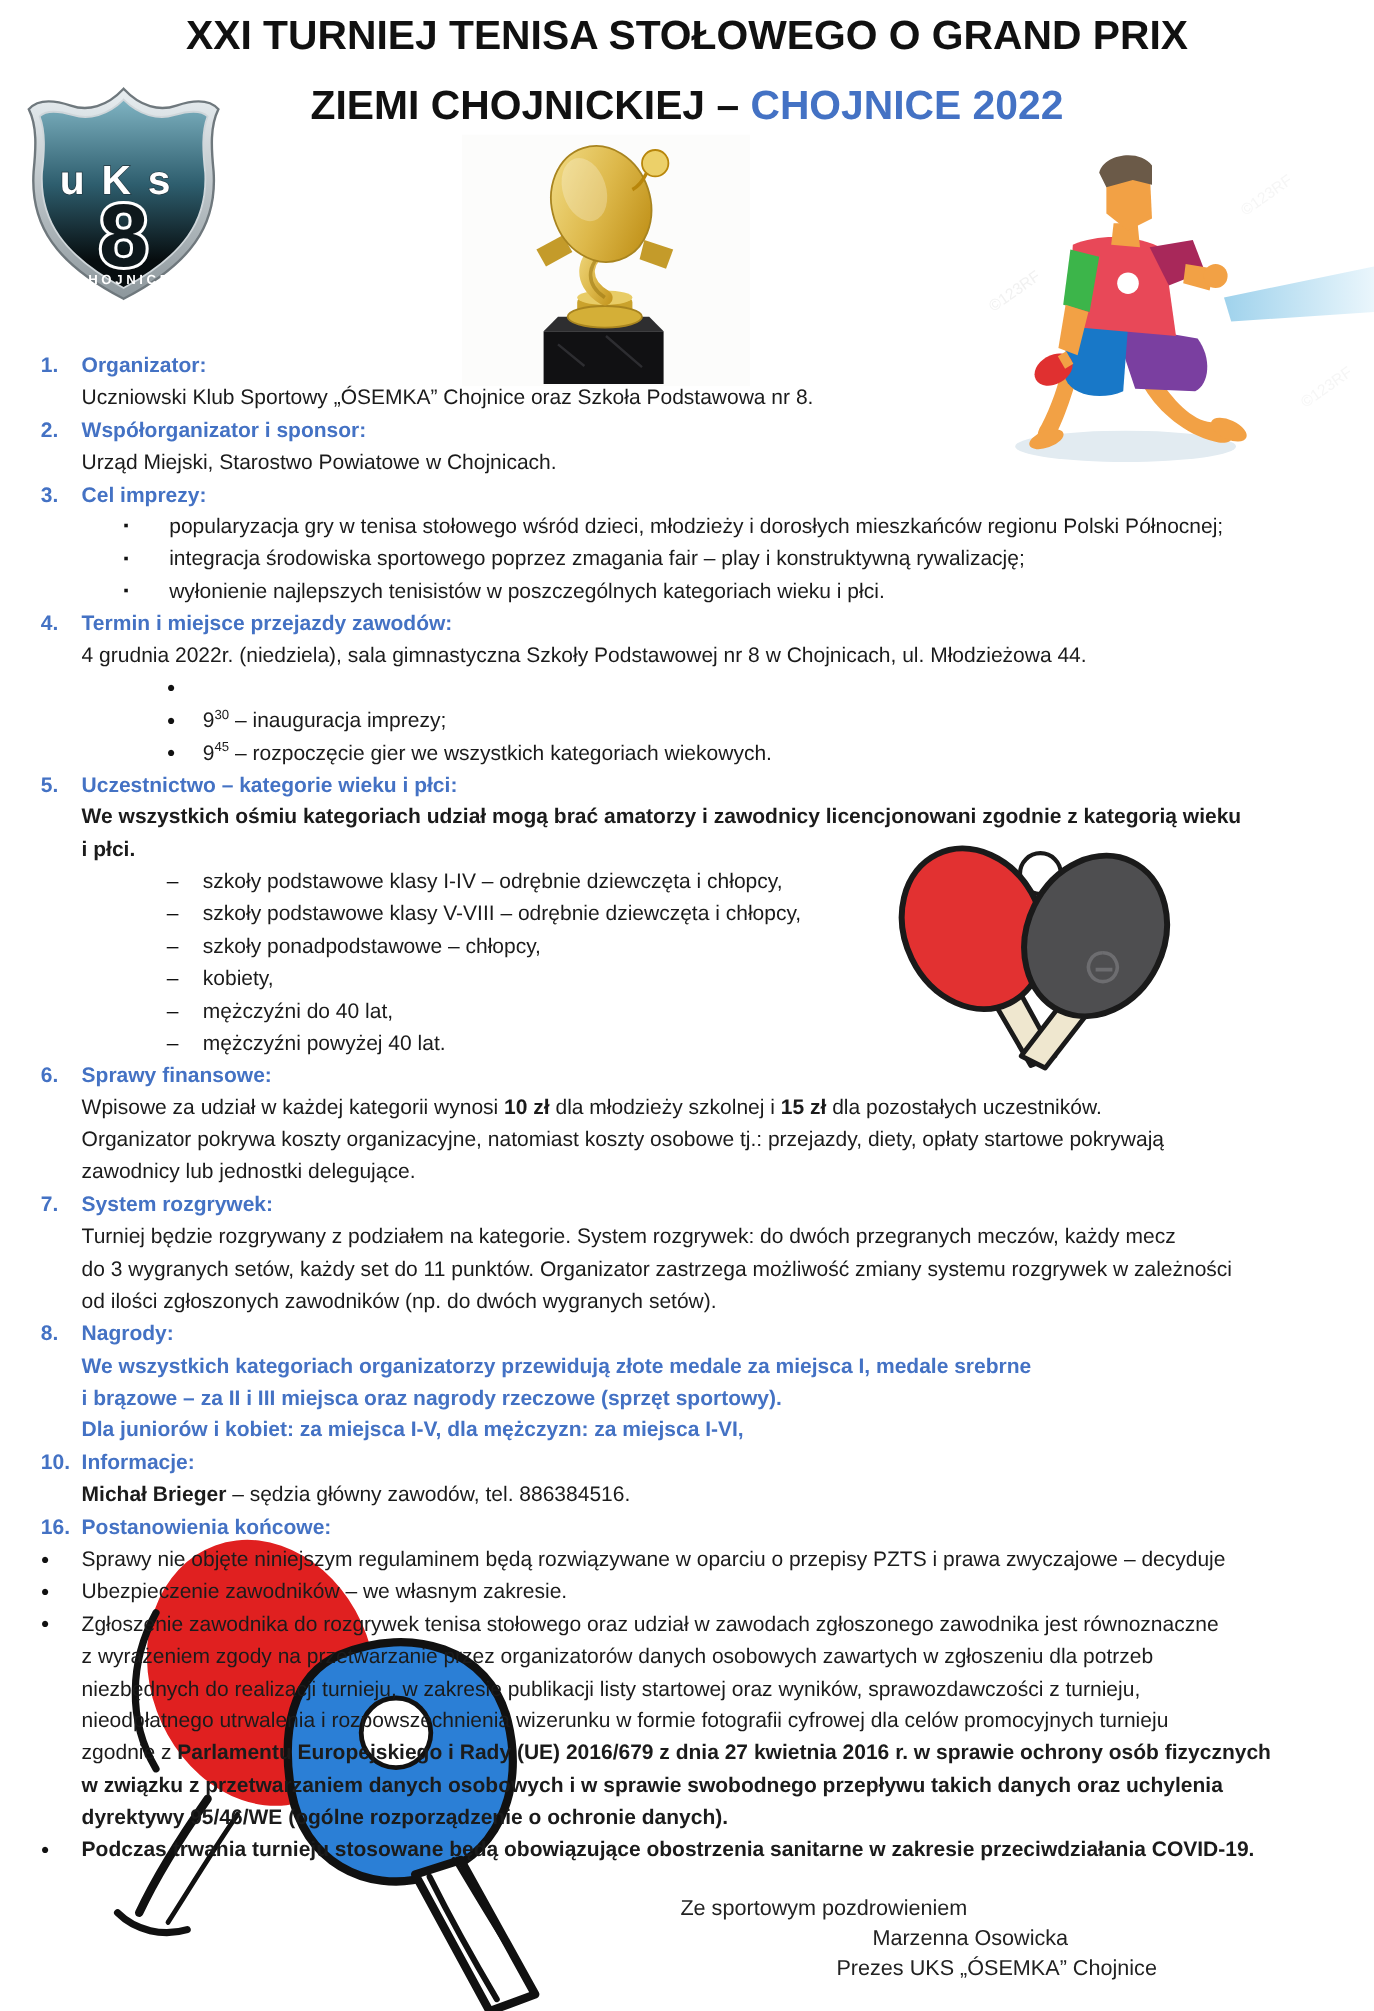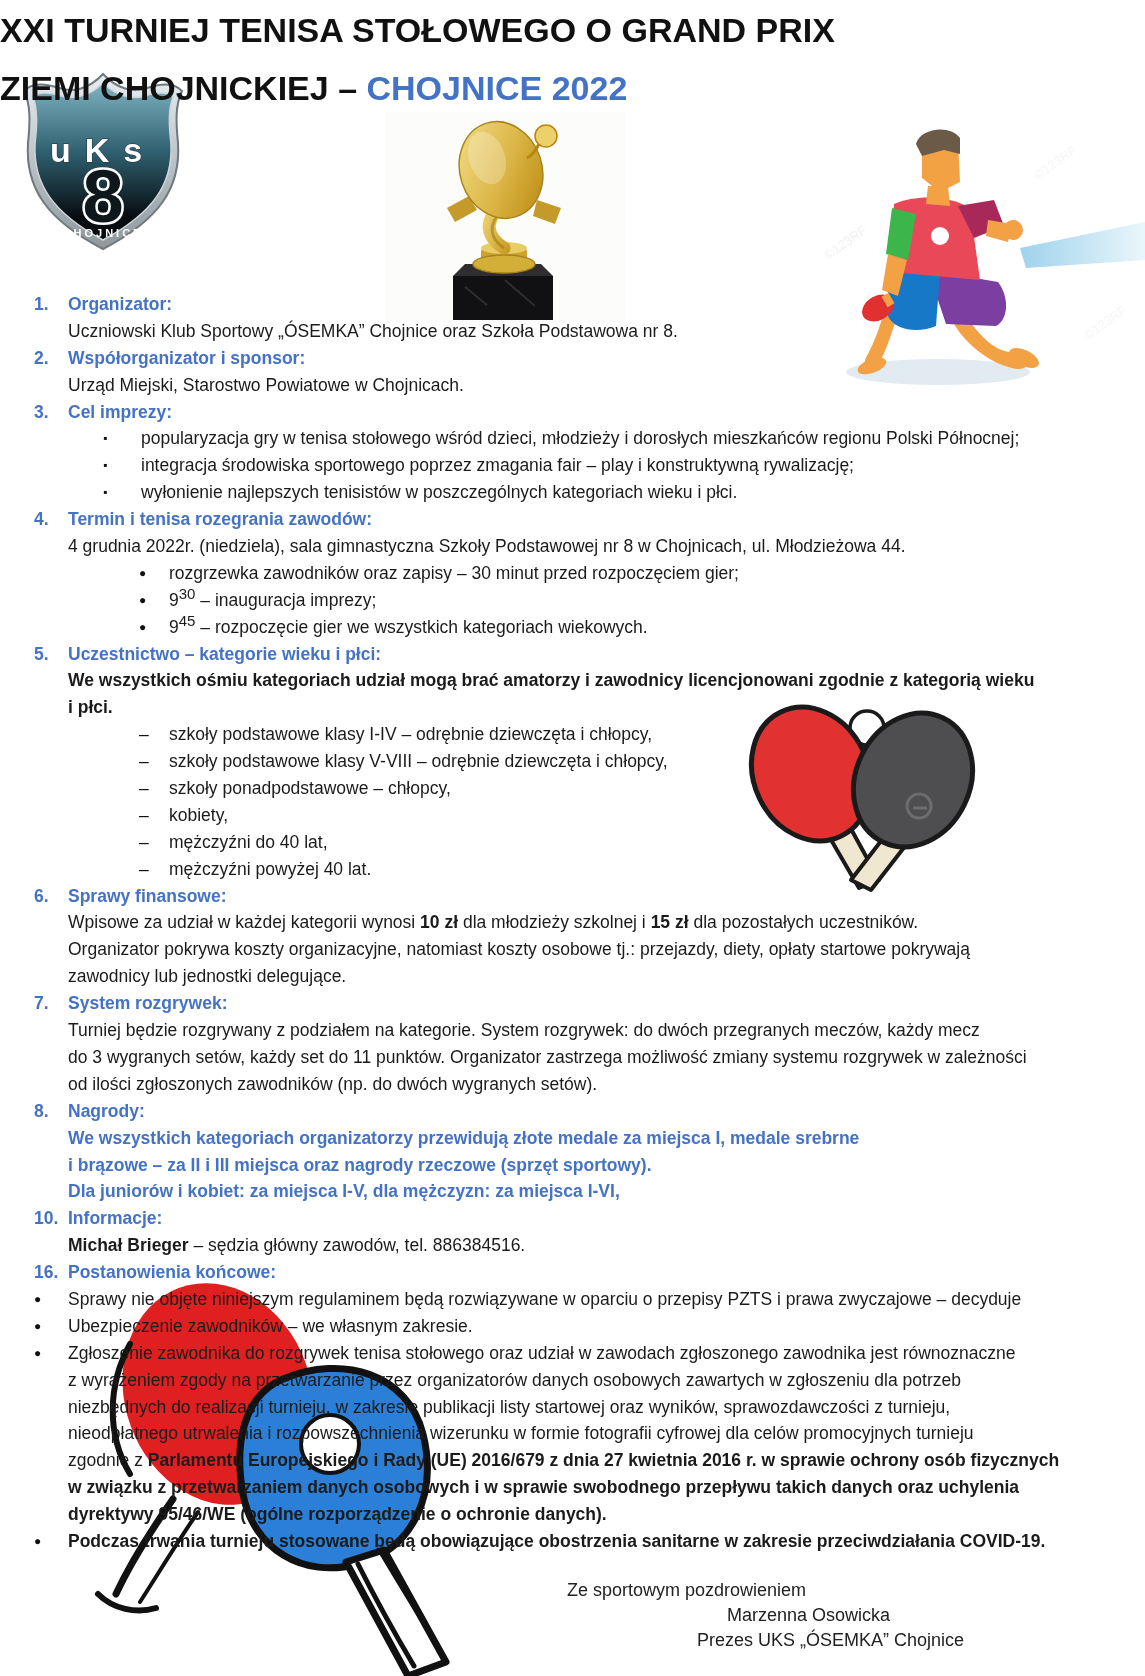--- a/index.html
+++ b/index.html
@@ -1,21 +1,21 @@
 <!DOCTYPE html>
 <html><head>
 <meta charset="utf-8">
 <style>
   :root{ --blue:#4472C4; --ink:#1b1b1b; }
   html,body{margin:0;padding:0;}
   body{font-family:"Liberation Sans",sans-serif;background:#ffffff;}
   .page{position:relative;width:1145px;height:1676px;background:#fff;overflow:hidden;}
 
   
-  .title{position:absolute;left:0;top:8px;width:1145px;text-align:left;z-index:2;}
+  .title{position:absolute;left:0;top:8px;width:1145px;text-align:center;z-index:2;}
   .title-l1{font-size:34px;font-weight:700;color:#111;letter-spacing:0px;line-height:44px;}
   .title-l2{font-size:34px;font-weight:700;color:#111;line-height:44px;margin-top:14px;}
   .title-l2 .blue{color:var(--blue);}
 
   
   .img{position:absolute;}
   .z0{z-index:0;} .z1{z-index:1;}
 
   
   .sections{position:absolute;left:0;top:291px;width:1145px;z-index:2;}
@@ -28,21 +28,21 @@
   .t-rd{margin-left:169px;}
   .t-dash{margin-left:169px;}
   .t-dot{margin-left:68px;}
   .blt{position:absolute;color:#111;}
   .blt-sq{left:103px;font-size:12px;}
   .blt-rd{left:139px;font-size:12px;}
   .blt-dash{left:139px;}
   .blt-dot{left:34px;font-size:12px;}
   .rb{font-weight:700;}
   .rblue{color:var(--blue);}
-  .rsup{vertical-align:super;font-size:15px;line-height:0;}
+  .rsup{vertical-align:super;font-size:11px;line-height:0;}
 
   
   .closing-line{position:absolute;font-size:18px;color:#222;z-index:2;white-space:nowrap;}
   .cl1{left:567px;top:1580px;}
   .cl2{left:727px;top:1605px;}
   .cl3{left:697px;top:1630px;}
 
   .wm{opacity:0.5;}
 </style>
 </head>
@@ -179,23 +179,23 @@
 
   <div class="sections" id="sections-container">
       <div class="row"><span class="num">1.</span><span class="htxt">Organizator:</span></div>
       <div class="row"><span class="t-body" style="display: inline-block;"><span>Uczniowski Klub Sportowy „ÓSEMKA” Chojnice oraz Szkoła Podstawowa nr 8.</span></span></div>
       <div class="row"><span class="num">2.</span><span class="htxt">Współorganizator i sponsor:</span></div>
       <div class="row"><span class="t-body" style="display: inline-block;"><span>Urząd Miejski, Starostwo Powiatowe w Chojnicach.</span></span></div>
       <div class="row"><span class="num">3.</span><span class="htxt">Cel imprezy:</span></div>
       <div class="row"><span class="blt blt-sq">▪</span><span class="t-sq" style="display: inline-block;"><span>popularyzacja gry w tenisa stołowego wśród dzieci, młodzieży i dorosłych mieszkańców regionu Polski Północnej;</span></span></div>
       <div class="row"><span class="blt blt-sq">▪</span><span class="t-sq" style="display: inline-block;"><span>integracja środowiska sportowego poprzez zmagania fair – play i konstruktywną rywalizację;</span></span></div>
       <div class="row"><span class="blt blt-sq">▪</span><span class="t-sq" style="display: inline-block;"><span>wyłonienie najlepszych tenisistów w poszczególnych kategoriach wieku i płci.</span></span></div>
-      <div class="row"><span class="num">4.</span><span class="htxt">Termin i tenisa rozegrania zawodów:</span></div>
+      <div class="row"><span class="num">4.</span><span class="htxt">Termin i miejsce przejazdy zawodów:</span></div>
       <div class="row"><span class="t-body" style="display: inline-block;"><span>4 grudnia 2022r. (niedziela), sala gimnastyczna Szkoły Podstawowej nr 8 w Chojnicach, ul. Młodzieżowa 44.</span></span></div>
-      <div class="row"><span class="blt blt-rd">●</span><span class="t-rd" style="display: inline-block;"><span>rozgrzewka zawodników oraz zapisy – 30 minut przed rozpoczęciem gier;</span></span></div>
+      <div class="row"><span class="blt blt-rd">●</span></div>
       <div class="row"><span class="blt blt-rd">●</span><span class="t-rd" style="display: inline-block;"><span>9</span><span class="rsup">30</span><span> – inauguracja imprezy;</span></span></div>
       <div class="row"><span class="blt blt-rd">●</span><span class="t-rd" style="display: inline-block;"><span>9</span><span class="rsup">45</span><span> – rozpoczęcie gier we wszystkich kategoriach wiekowych.</span></span></div>
       <div class="row"><span class="num">5.</span><span class="htxt">Uczestnictwo – kategorie wieku i płci:</span></div>
       <div class="row"><span class="t-body" style="display: inline-block;"><span class="rb">We wszystkich ośmiu kategoriach udział mogą brać amatorzy i zawodnicy licencjonowani zgodnie z kategorią wieku</span></span></div>
       <div class="row"><span class="t-body" style="display: inline-block;"><span class="rb">i płci.</span></span></div>
       <div class="row"><span class="blt blt-dash">–</span><span class="t-dash" style="display: inline-block;"><span>szkoły podstawowe klasy I-IV – odrębnie dziewczęta i chłopcy,</span></span></div>
       <div class="row"><span class="blt blt-dash">–</span><span class="t-dash" style="display: inline-block;"><span>szkoły podstawowe klasy V-VIII – odrębnie dziewczęta i chłopcy,</span></span></div>
       <div class="row"><span class="blt blt-dash">–</span><span class="t-dash" style="display: inline-block;"><span>szkoły ponadpodstawowe – chłopcy,</span></span></div>
       <div class="row"><span class="blt blt-dash">–</span><span class="t-dash" style="display: inline-block;"><span>kobiety,</span></span></div>
       <div class="row"><span class="blt blt-dash">–</span><span class="t-dash" style="display: inline-block;"><span>mężczyźni do 40 lat,</span></span></div>

